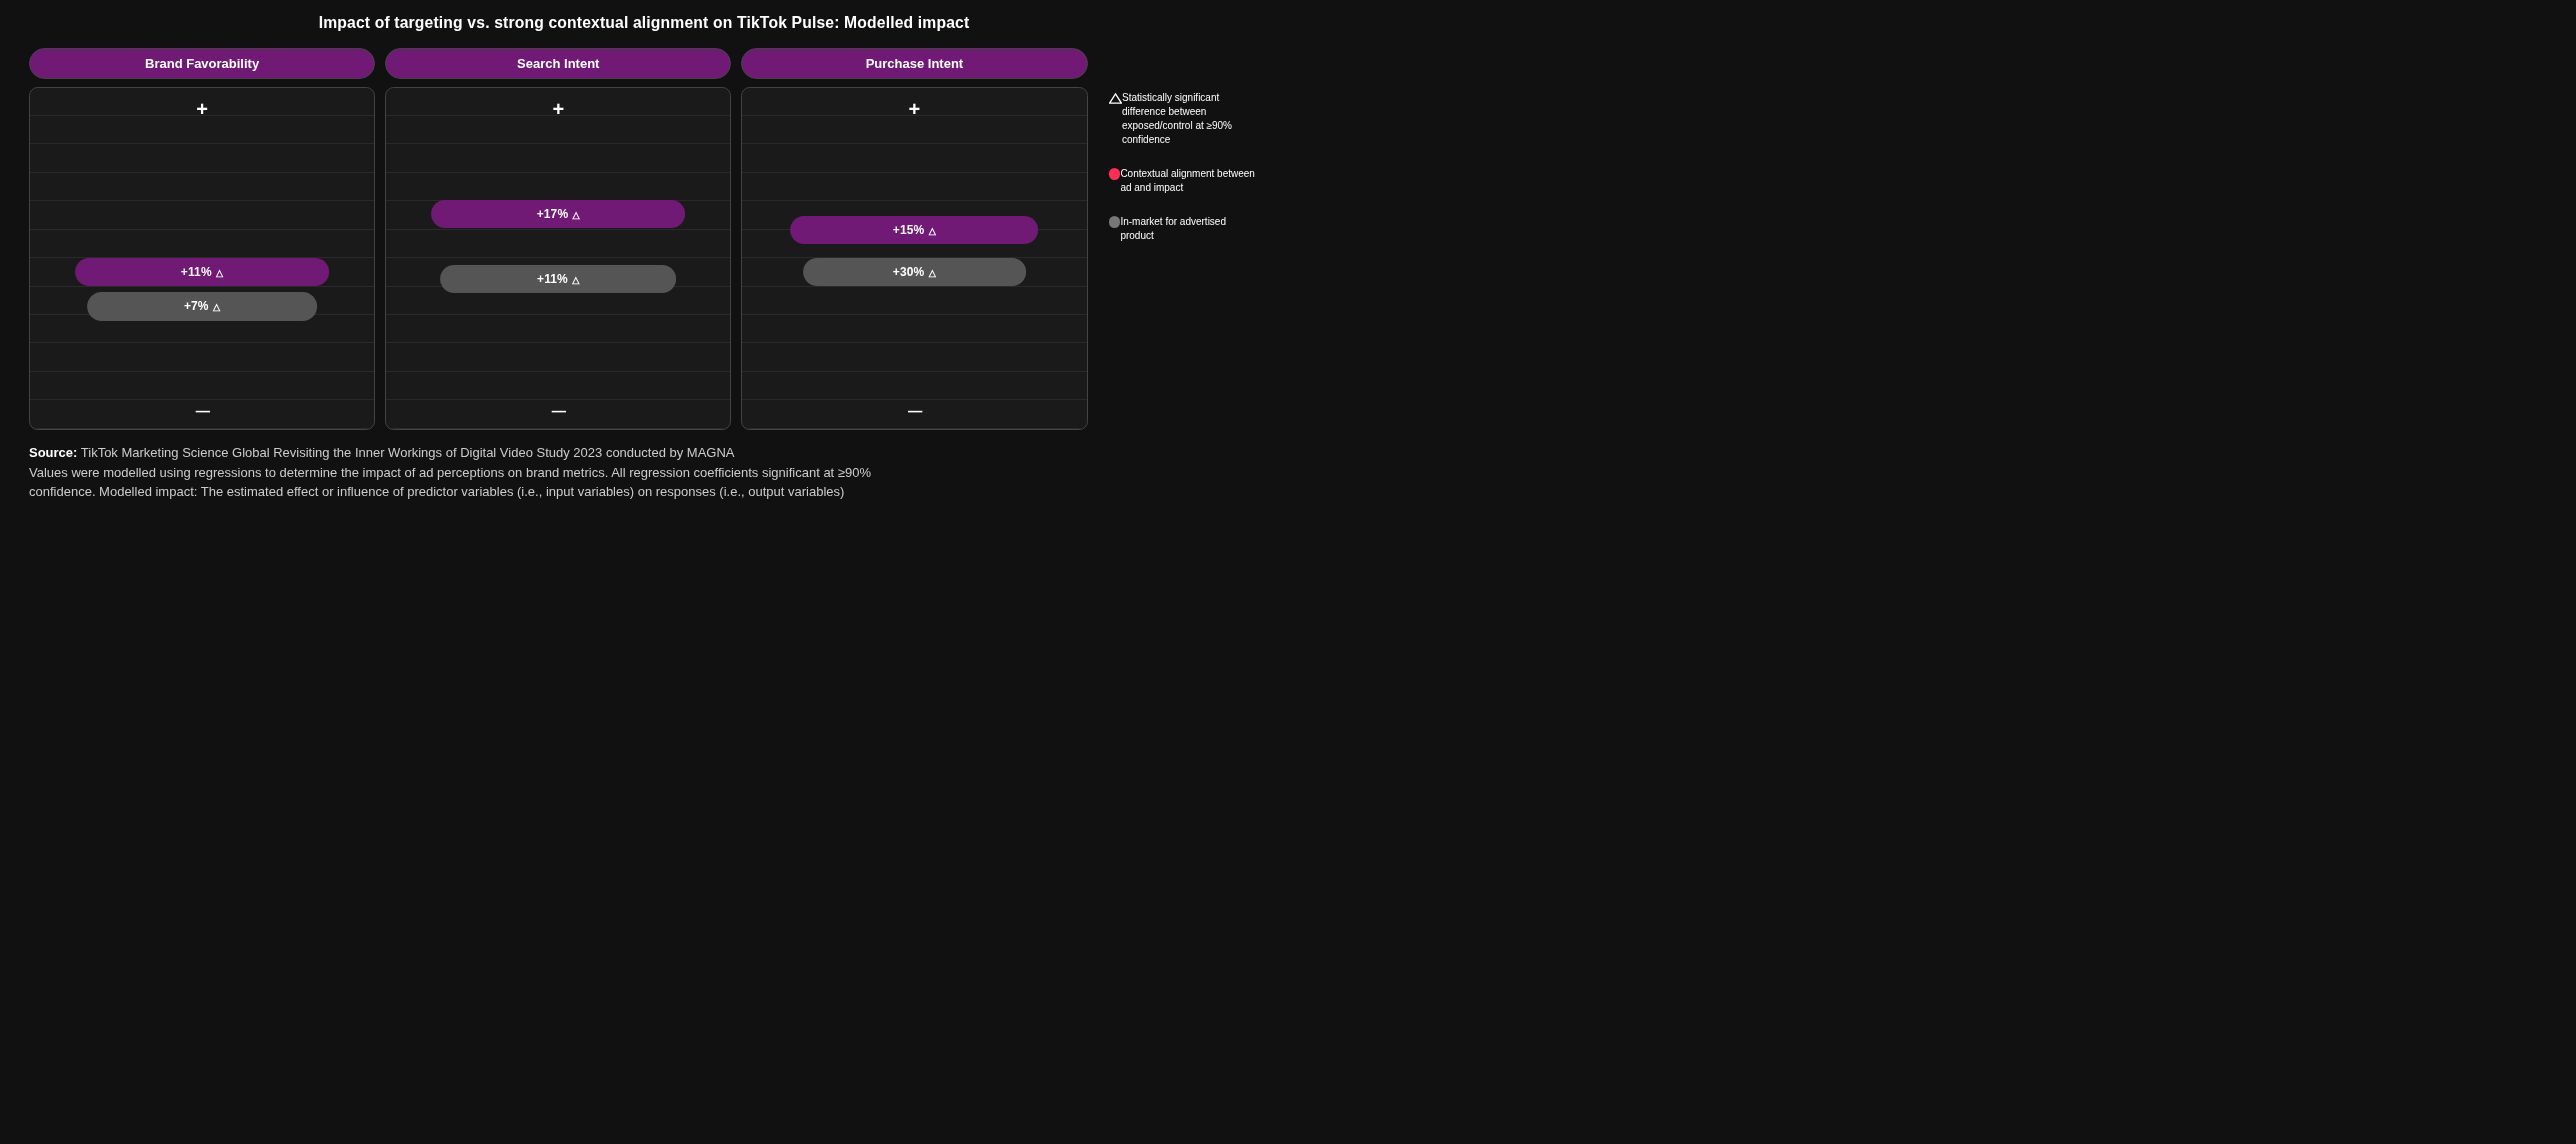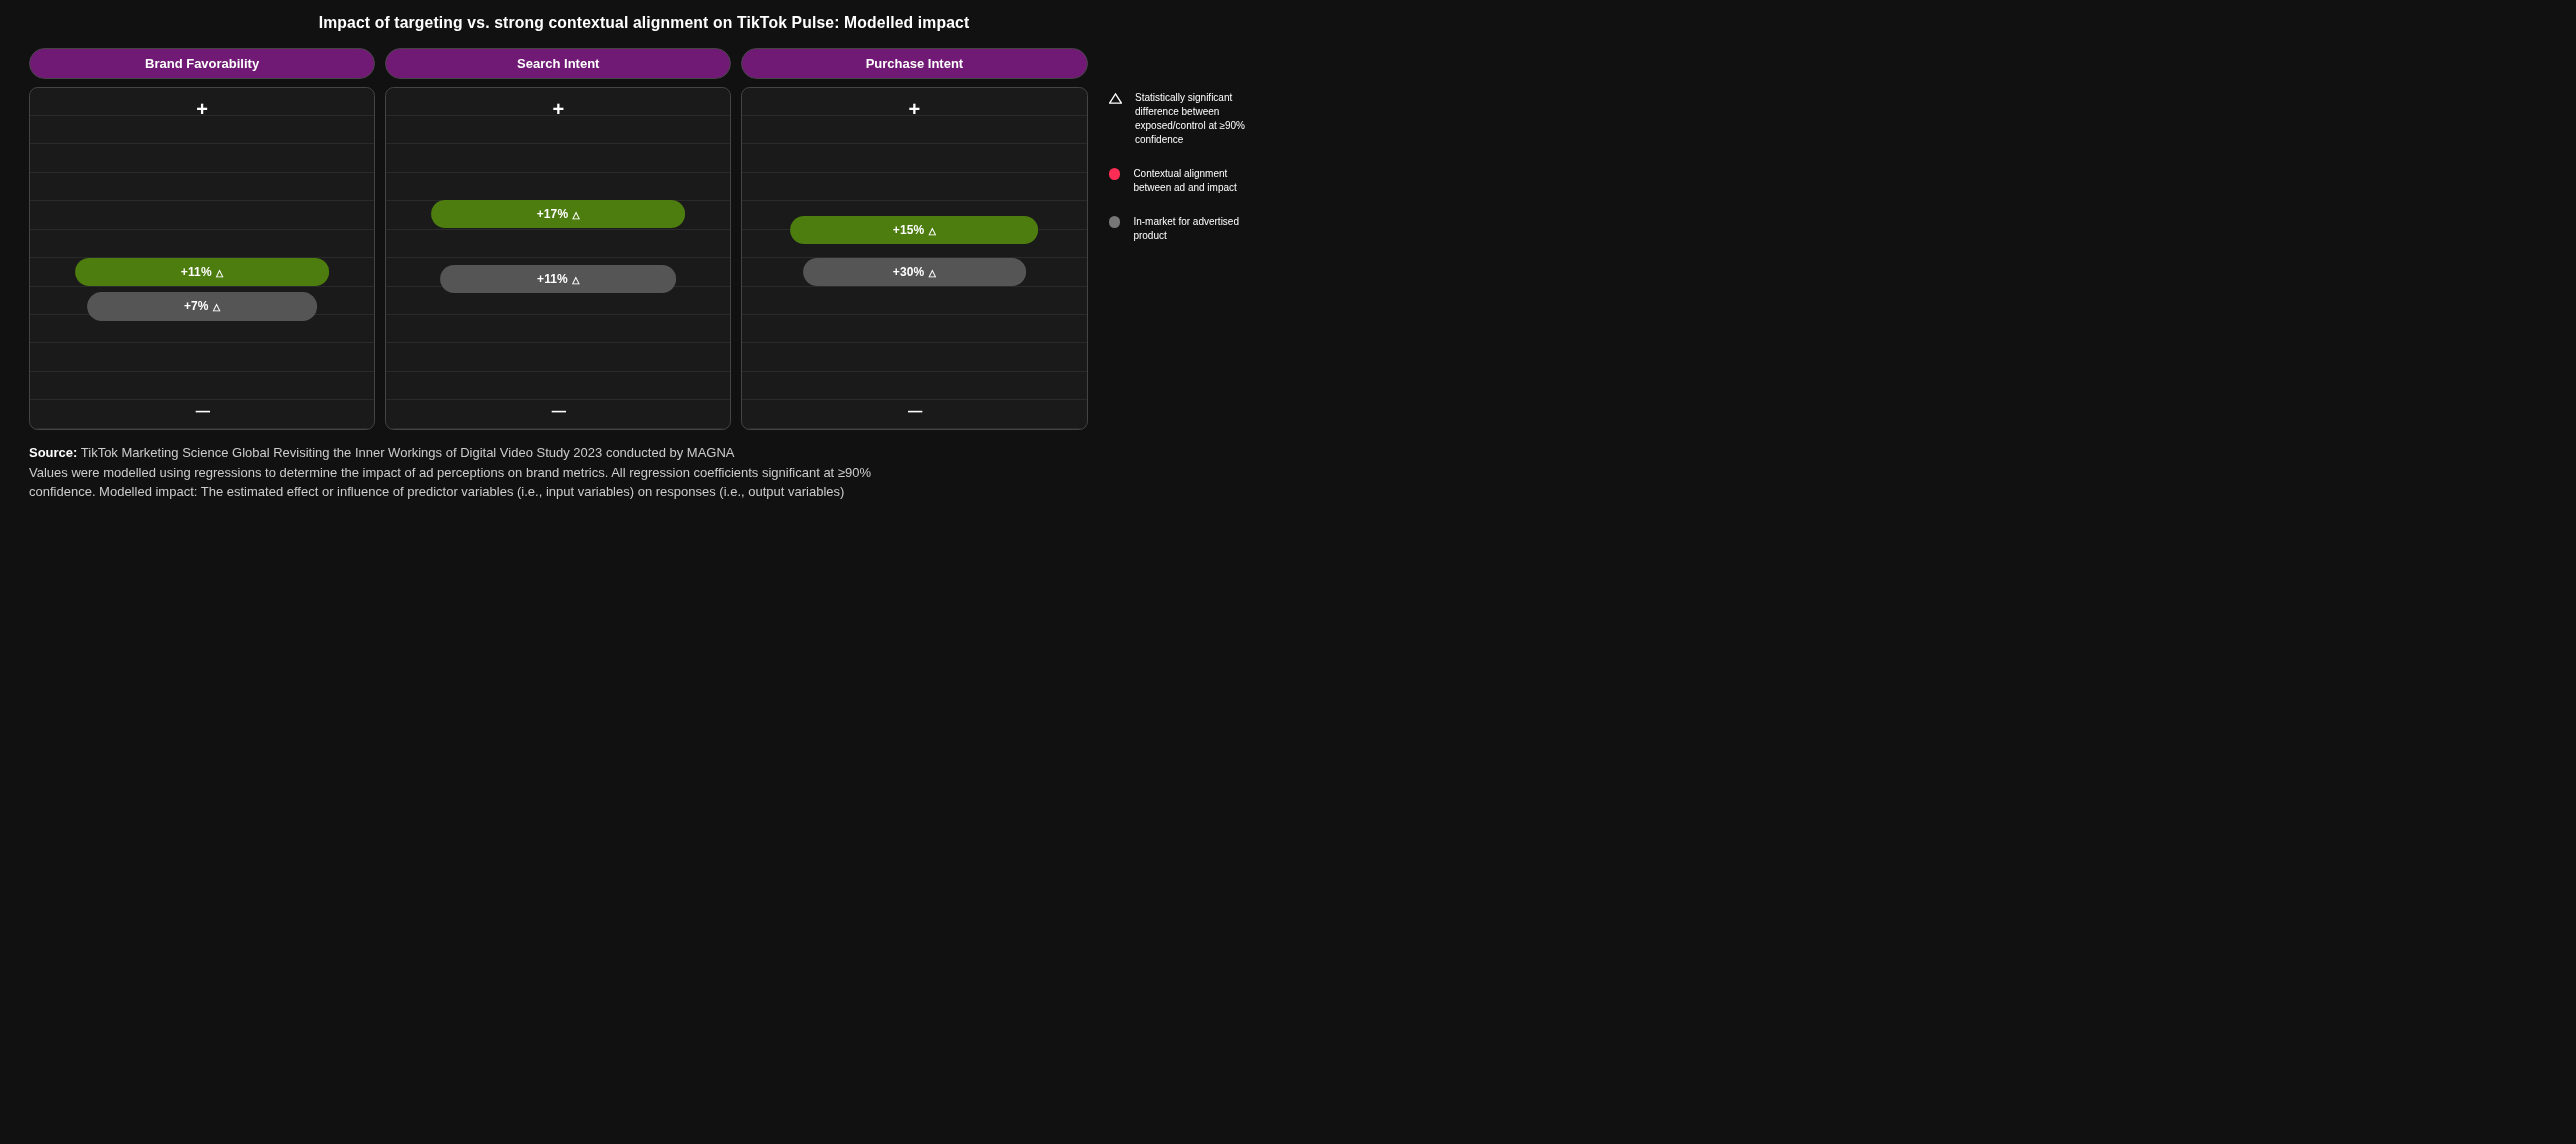--- a/index.html
+++ b/index.html
@@ -124,21 +124,21 @@
       border-radius: 21.5px;
       padding: 7.2px 14.3px;
       font-size: 12px;
       font-weight: 700;
       color: #ffffff;
       white-space: nowrap;
       letter-spacing: 0.01em;
     }
 
     .bar-pink {
-      background: #4d7c0f;
+      background: #701a75;
     }
 
     .bar-gray {
       background: #555555;
     }
 
     .triangle-icon {
       display: inline-block;
       font-size: 9.3px;
       margin-left: 4.3px;
@@ -152,21 +152,21 @@
       padding-top: 43px;
       display: flex;
       flex-direction: column;
       gap: 20px;
     }
 
     .legend-item {
       display: flex;
       flex-direction: row;
       align-items: flex-start;
-      gap: 13px;
+      gap: 0;
     }
 
     .legend-icon {
       flex-shrink: 0;
       margin-top: 1.4px;
     }
 
     .legend-text {
       font-size: 10px;
       color: #ffffff;

